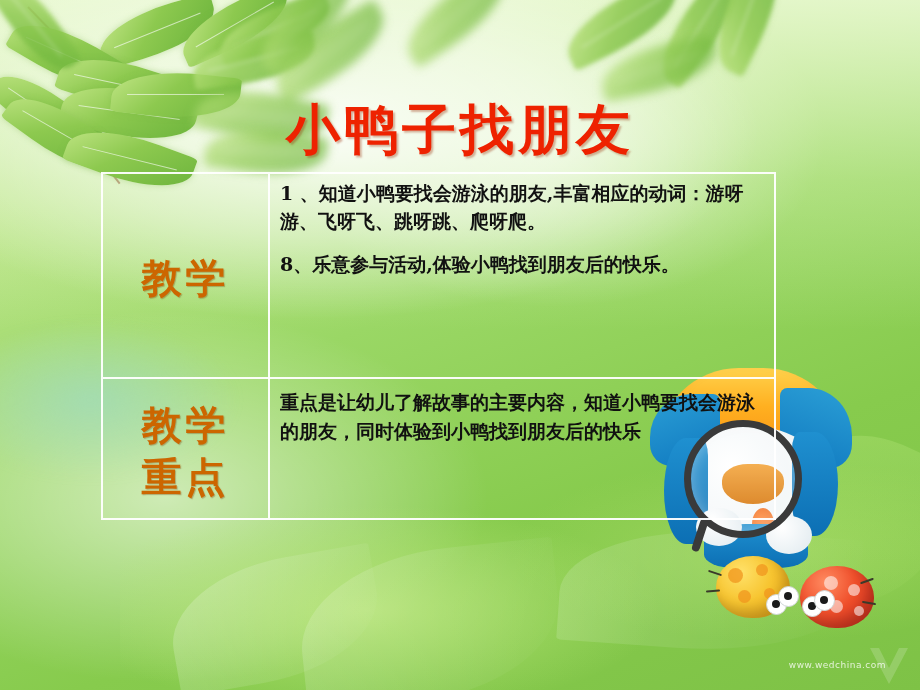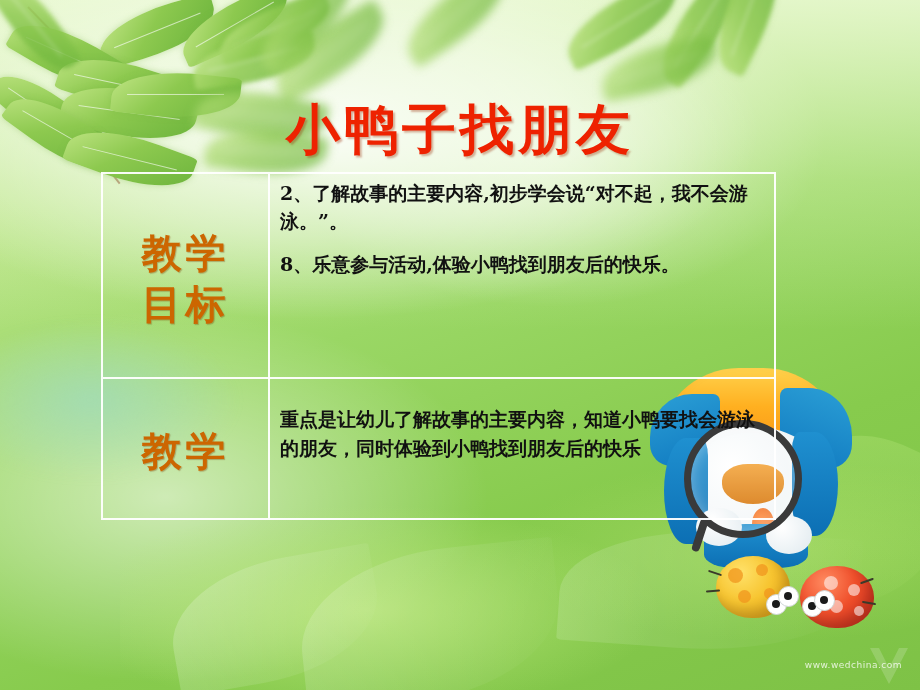--- a/index.html
+++ b/index.html
@@ -142,21 +142,21 @@
     position: absolute;
     left: 167px;
     right: 0;
     padding: 0 10px 0 10px;
     box-sizing: border-box;
     font-family: "DejaVu Serif", "Liberation Serif", serif;
     font-weight: bold;
     color: #111111;
   }
   .cellbody.goals { top: 0; height: 203px; padding-top: 6px; }
-  .cellbody.focus { top: 209px; height: 143px; padding-top: 22px; }
+  .cellbody.focus { top: 192px; height: 143px; padding-top: 22px; }
 
   .goal-item {
     font-size: 19px;
     line-height: 1.45;
     margin-bottom: 16px;
     letter-spacing: 0px;
   }
   .focus-text {
     font-size: 19px;
     line-height: 1.5;
@@ -274,21 +274,21 @@
     font-size: 30px;
     letter-spacing: 2px;
     color: #111111;
     margin-top: 16px;
     margin-left: 14px;
   }
 
   
   .watermark {
     position: absolute;
-    right: 18px;
+    right: 34px;
     bottom: 20px;
     font-family: "DejaVu Sans", sans-serif;
     font-size: 9px;
     letter-spacing: 0.5px;
     color: rgba(255,255,255,0.78);
   }
   .wm-mark {
     position: absolute;
     right: 8px; bottom: 2px;
     width: 46px; height: 44px;
@@ -378,30 +378,30 @@
     <div class="leg" style="left:60px; top:14px; transform:rotate(-20deg);"></div>
     <div class="leg" style="left:62px; top:36px; transform:rotate(10deg);"></div>
   </div>
 
   <div class="table">
     <div class="vline"></div>
     <div class="hline"></div>
 
     <div class="rowlabel r1">
       <span>教学</span>
-      <span>目标</span>
     </div>
 
     <div class="cellbody goals">
-      <div class="goal-item">2、了解故事的主要内容,初步学会说“对不起，我不会游泳。”。</div>
+      <div class="goal-item">1 、知道小鸭要找会游泳的朋友,丰富相应的动词：游呀游、飞呀飞、跳呀跳、爬呀爬。</div>
       <div class="goal-item">8、乐意参与活动,体验小鸭找到朋友后的快乐。</div>
     </div>
 
     <div class="rowlabel r2">
       <span>教学</span>
+      <span>重点</span>
     </div>
 
     <div class="cellbody focus">
       <div class="focus-text">重点是让幼儿了解故事的主要内容，知道小鸭要找会游泳的朋友，同时体验到小鸭找到朋友后的快乐</div>
     </div>
   </div>
 
 
   <div class="watermark">www.wedchina.com</div>
   <svg class="wm-mark" viewBox="0 0 46 44">

